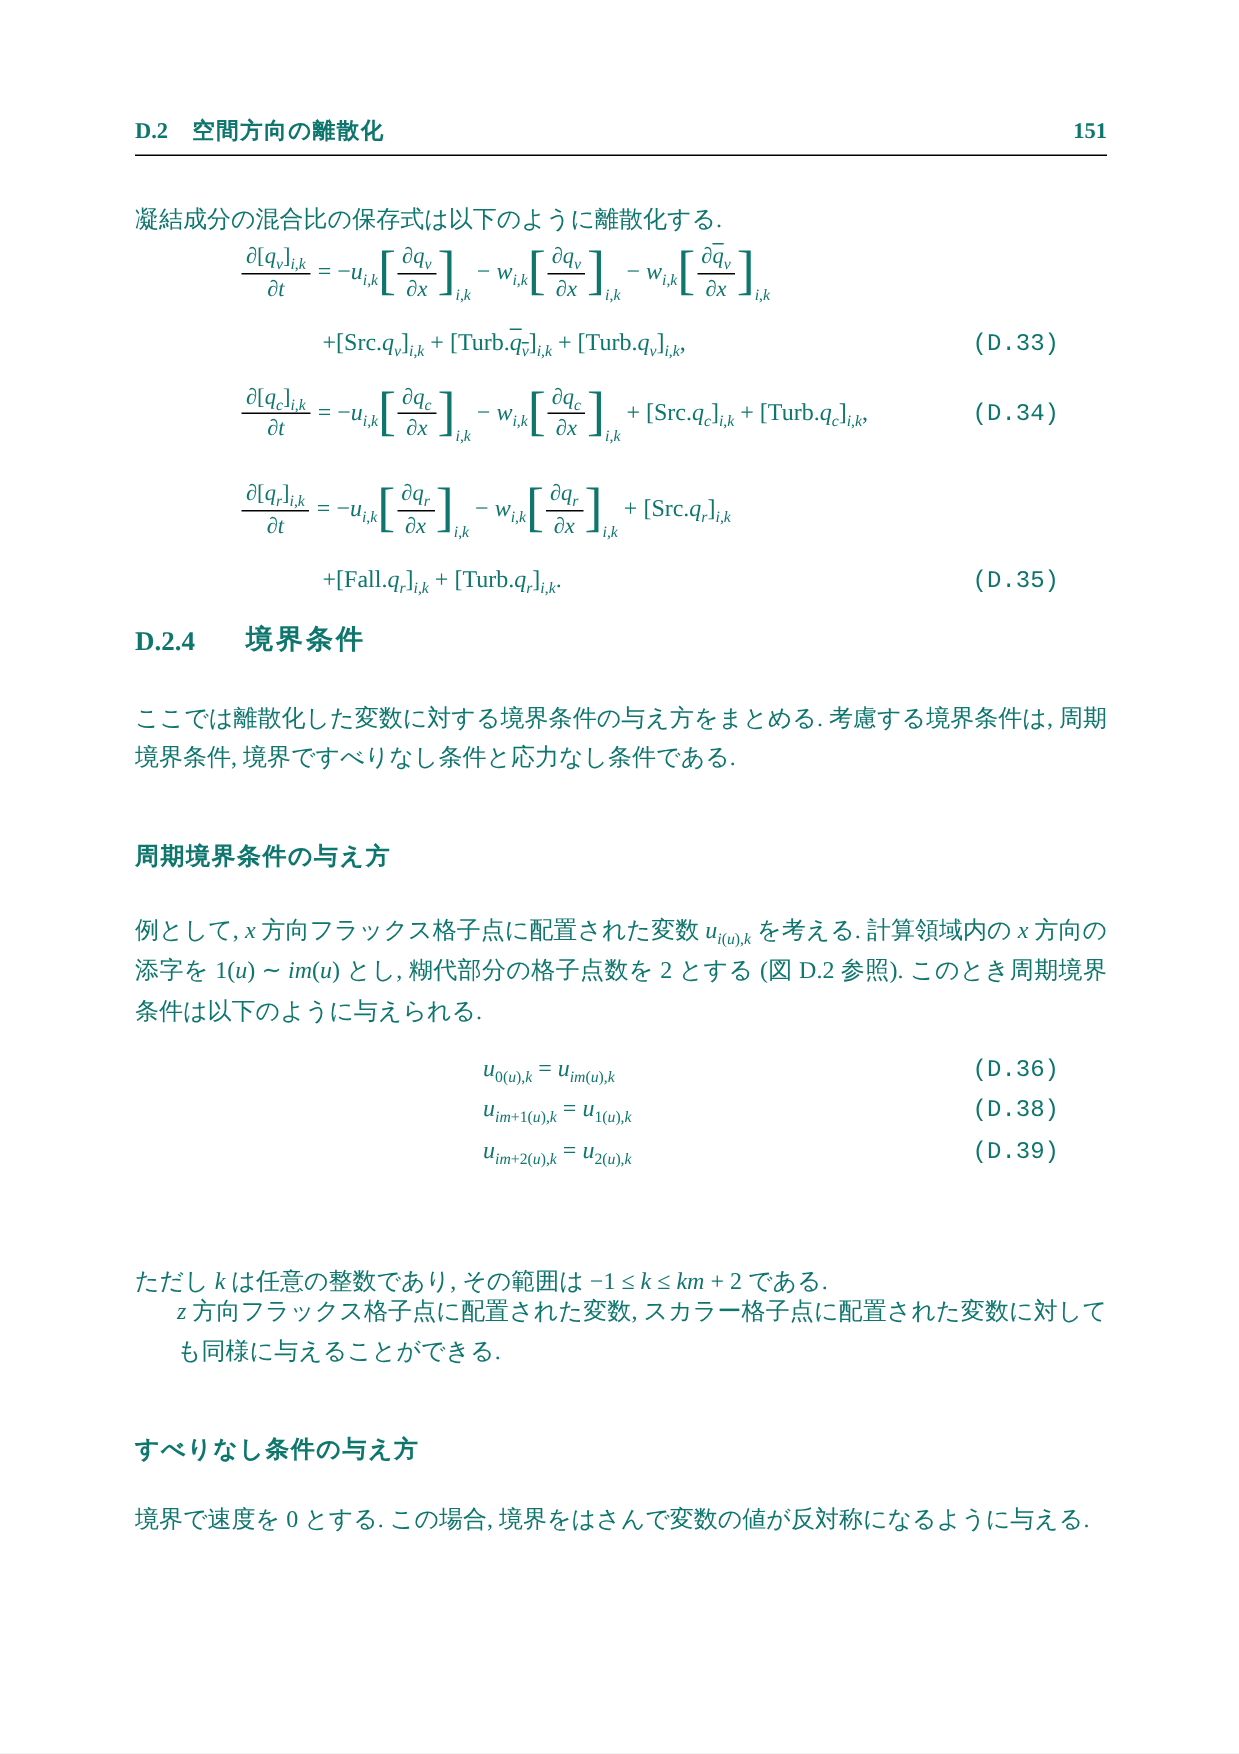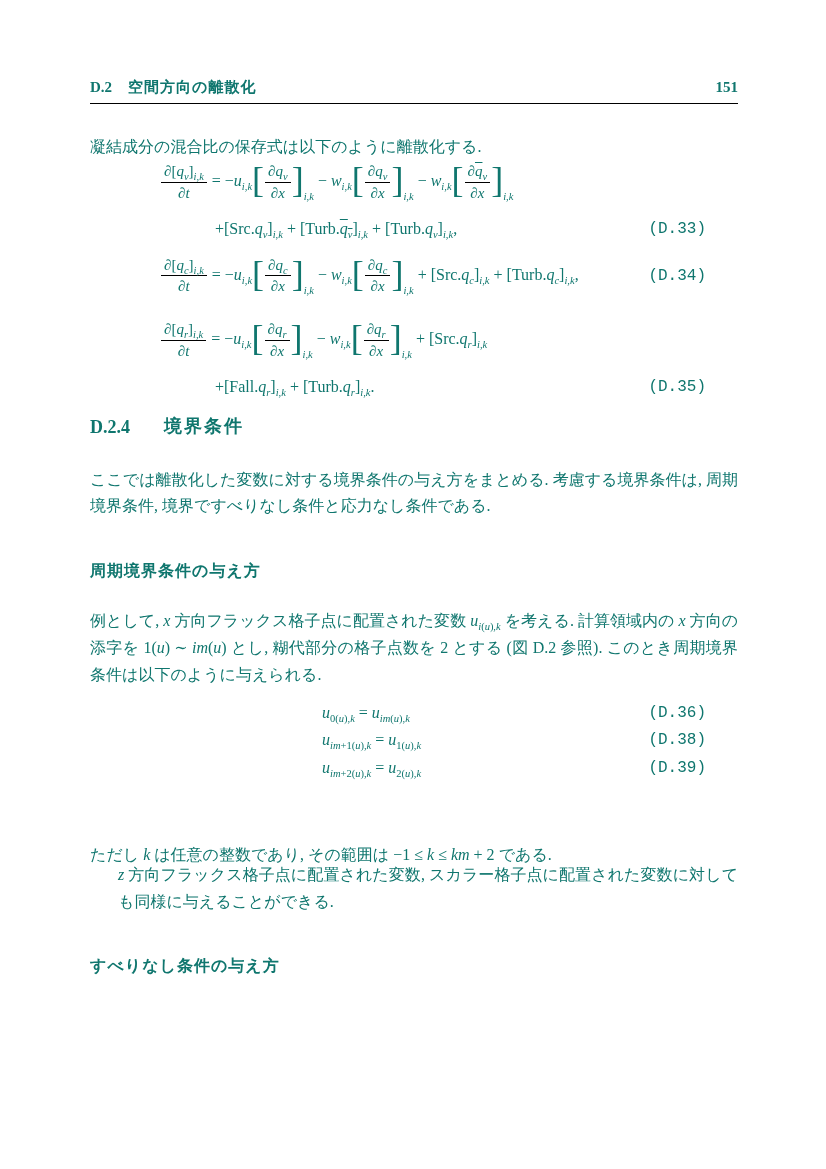--- a/index.html
+++ b/index.html
@@ -108,15 +108,16 @@
           <span class="eqnum">(D.39)</span>
         </div>
       </div>
 
     <p class="body abs" style="top:818px;margin-top:24px;"><span class="jp">ただし </span><span class="mt"><i>k</i></span><span class="jp"> は任意の整数であり, その範囲は </span><span class="mt">−1 ≤ <i>k</i> ≤ <i>km</i> + 2</span><span class="jp"> である.</span></p>
 
     <p class="body lh27 abs" style="top:861px;margin-left:28px;"><span class="mt"><i>z</i></span><span class="jp"> 方向フラックス格子点に配置された変数, スカラー格子点に配置された変数に対しても同様に与えることができる.</span></p>
 
     <h3 class="subhead abs" style="top:956px;">すべりなし条件の与え方</h3>
 
+    <p class="body abs" style="top:1001px;"><span class="jp">境界で速度を </span><span class="mt">0</span><span class="jp"> とする. この場合, 境界をはさんで変数の値が反対称になるように与える.</span></p>
 
   </div>
 </div>
 
 </body></html>

